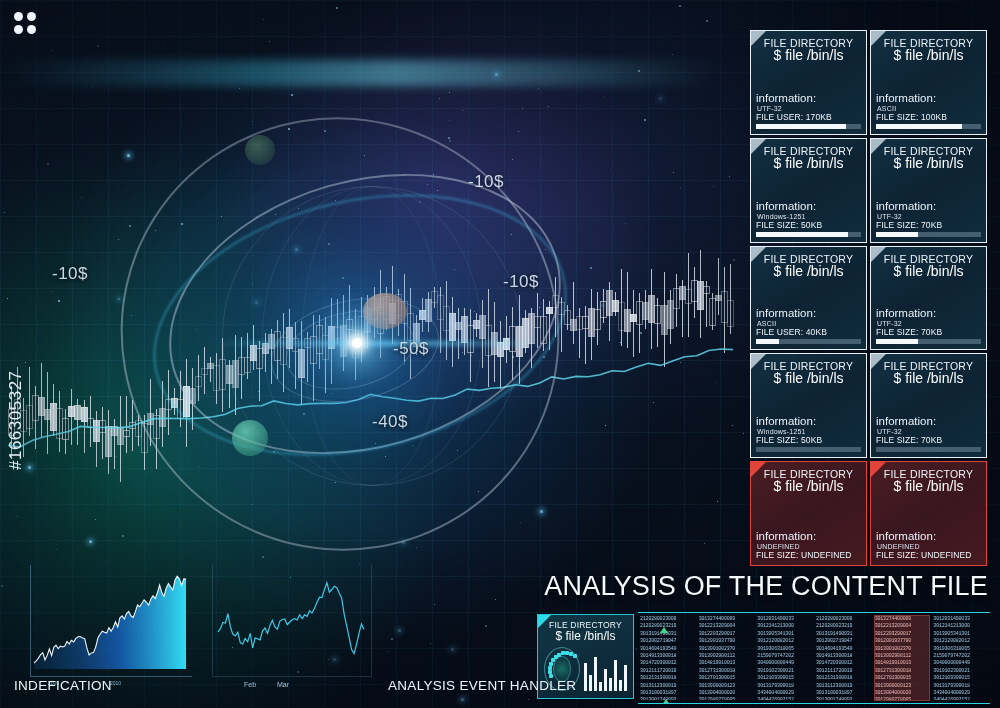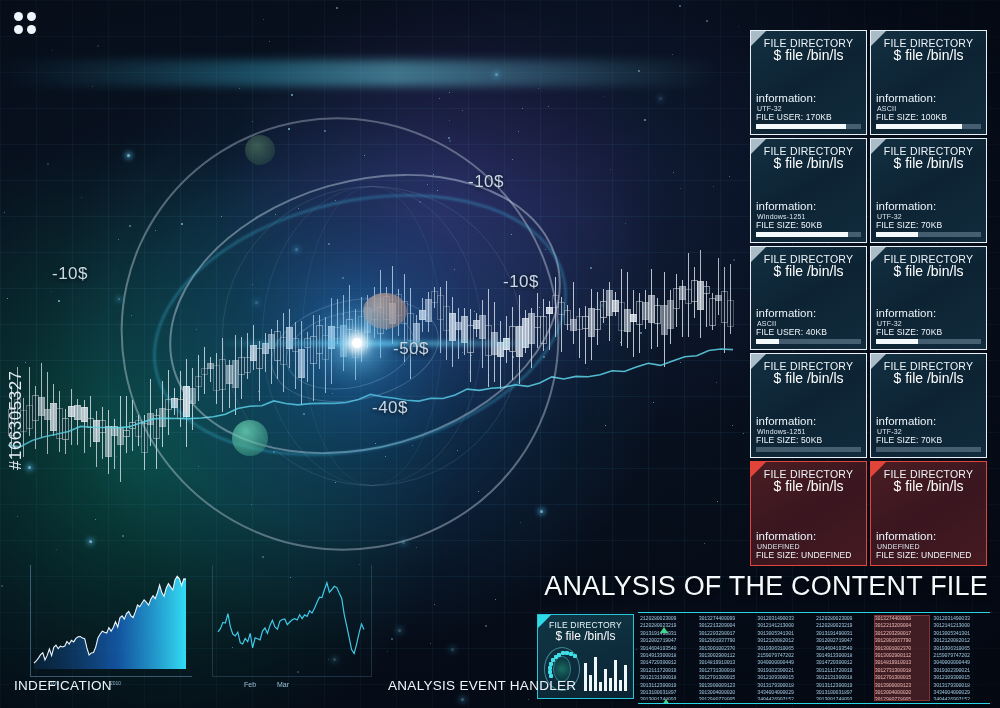--- a/index.html
+++ b/index.html
@@ -601,21 +601,21 @@
 </div>
 <div id="lens-streak"></div>
 <div id="core-glow"></div>
 <div id="bg-vignette"></div>
 
 <div id="price-labels">
     <div class="price-tag" style="left: 52px; top: 264px;">-10$</div>
     <div class="price-tag" style="left: 468px; top: 172px;">-10$</div>
     <div class="price-tag" style="left: 503px; top: 272px;">-10$</div>
     <div class="price-tag" style="left: 393px; top: 339px;">-50$</div>
-    <div class="price-tag" style="left: 372px; top: 398px;">-40$</div>
+    <div class="price-tag" style="left: 372px; top: 412px;">-40$</div>
   </div>
 
 <div id="menu-bar">
   <div id="menu-dots">
       <i></i>
       <i></i>
       <i></i>
       <i></i>
     </div>
 </div>

